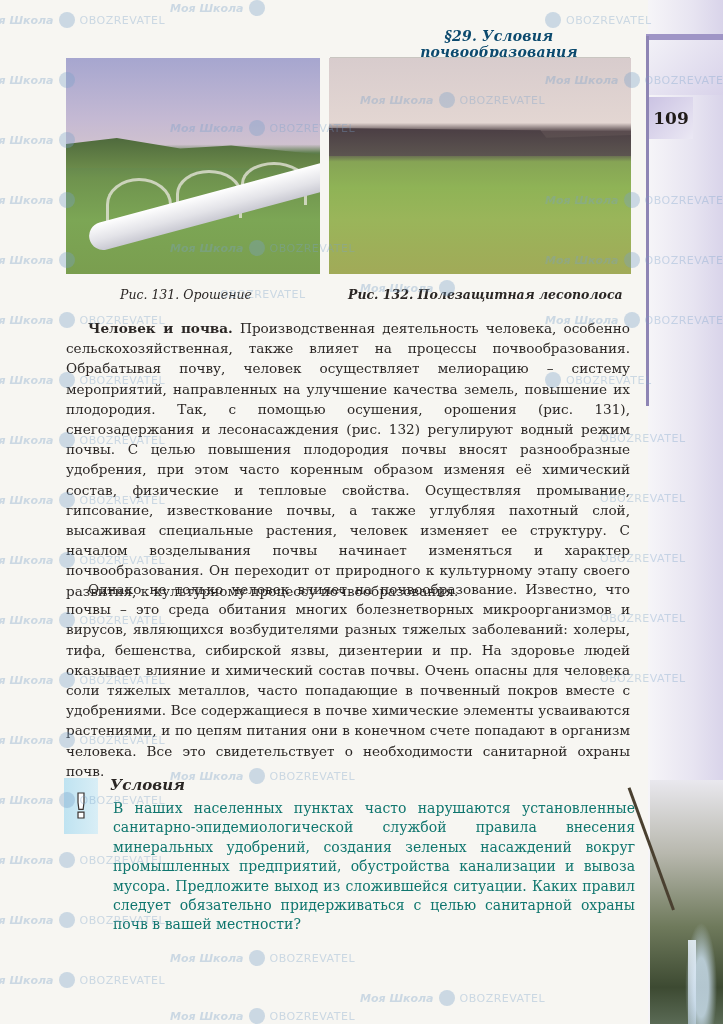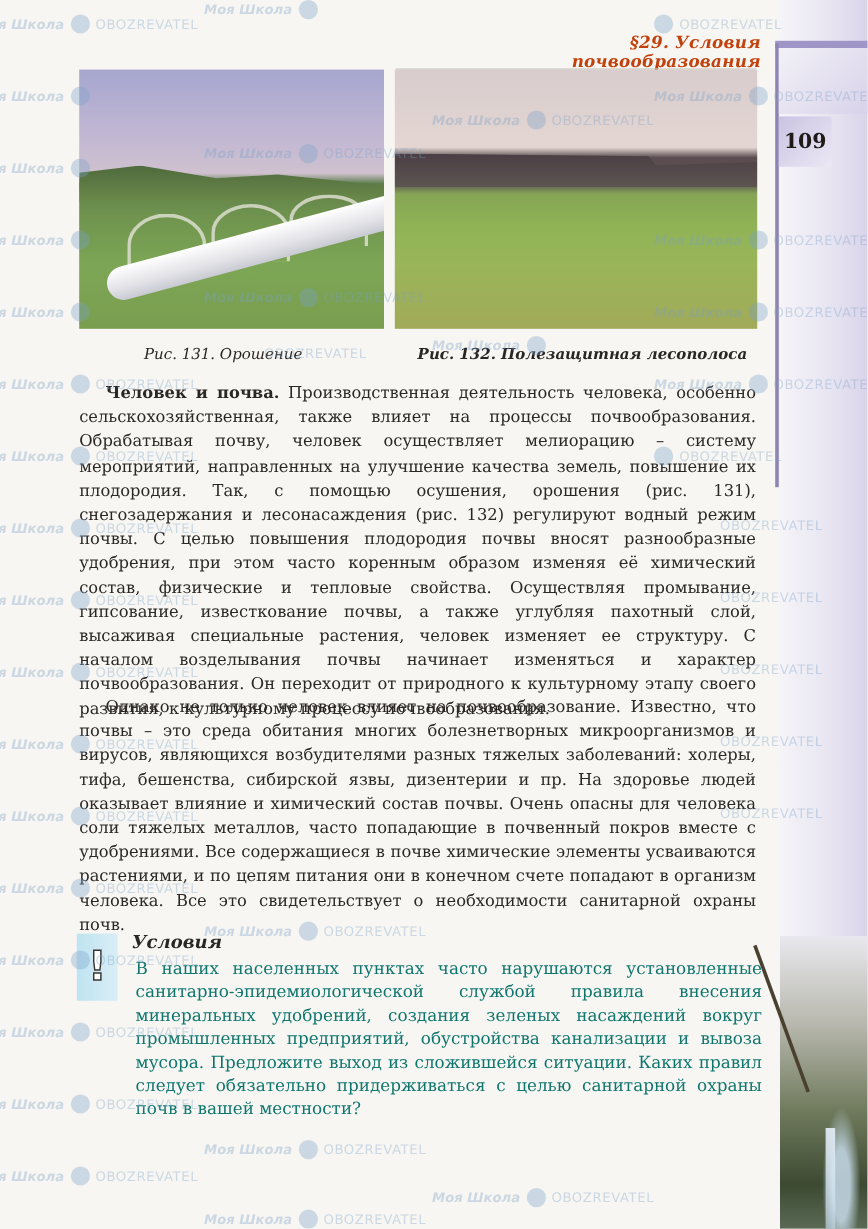--- a/index.html
+++ b/index.html
@@ -48,21 +48,21 @@
   }
   .margin-photo .waterfall {
     position: absolute; left: 38px; top: 160px; width: 8px; height: 84px;
     background: linear-gradient(180deg, rgba(230,240,250,0.9), rgba(200,220,240,0.6));
   }
 
   
   .section-header {
     position: absolute; left: 364px; top: 28px; width: 270px;
     font-family: "DejaVu Serif", serif; font-style: italic; font-weight: bold;
-    font-size: 14px; color: #c2410c; text-align: right; letter-spacing: 0.2px;
+    font-size: 14px; color: #0c4a6e; text-align: center; letter-spacing: 0.2px;
   }
   .header-rule {
     position: absolute; left: 330px; top: 57px; width: 300px; height: 1px; background: #c9c6c1;
   }
   .photo { position: absolute; overflow: hidden; }
   .photo-irrigation {
     left: 66px; top: 58px; width: 254px; height: 216px;
     background: linear-gradient(180deg, #a6a6cf 0%, #c4b9d3 28%, #cfc1cf 40%, #5d7d4c 44%, #6f934e 56%, #7ca655 75%, #7a9e4f 100%);
   }
   .photo-irrigation .hills {

